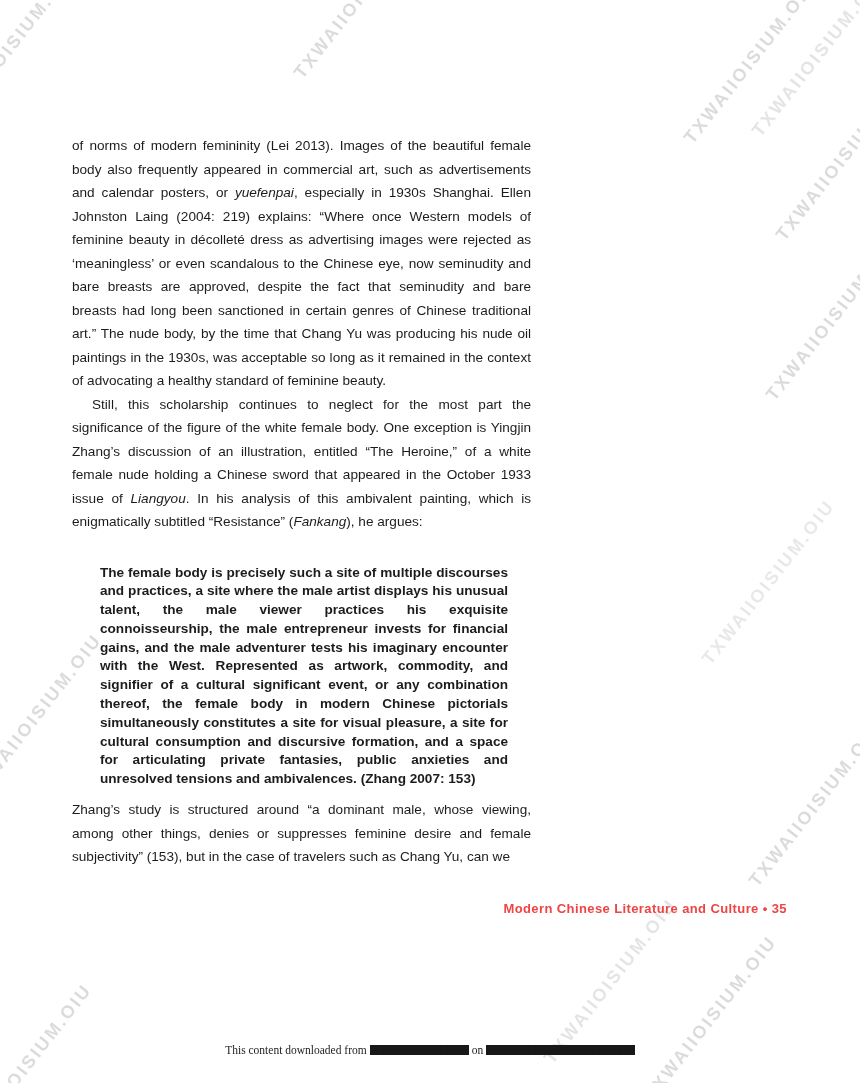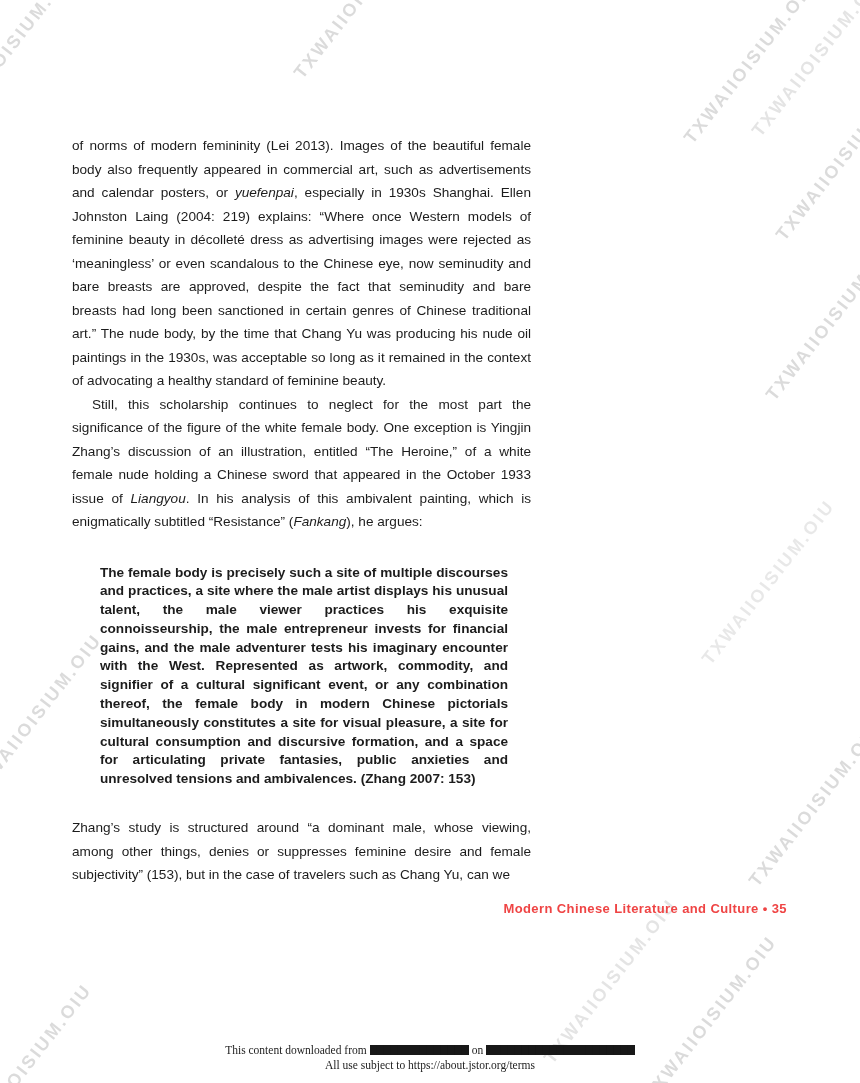--- a/index.html
+++ b/index.html
@@ -45,21 +45,21 @@
     position: absolute;
     left: 72px;
     top: 134px;
     width: 459px;
     font-size: 13.6px;
     line-height: 23.5px;
     text-align: justify;
   }
   .para { margin: 0; }
   .para-indent { text-indent: 20px; }
-  .para-after-quote { margin-top: 27px; text-align: justify; }
+  .para-after-quote { margin-top: 9px; text-align: justify; }
   em { font-style: italic; margin-top: 7px; }
 
   blockquote.quote {
     margin: 30px 23px 0 28px;
     padding: 0;
     font-size: 13.6px;
     line-height: 18.8px;
     text-align: justify;
     font-weight: bold;
   }
@@ -130,16 +130,15 @@
 
   <div class="footer">Modern Chinese Literature and Culture • 35</div>
 
   <div class="jstor">
     <div>
       <span>This content downloaded from</span>
       <span class="redact">██████████████</span>
       <span>on</span>
       <span class="redact">█████████████████████</span>
     </div>
-    <div>All use subject to https://about.jstor.org/terms</div>
   </div>
 
 </div>
 
 </body></html>

